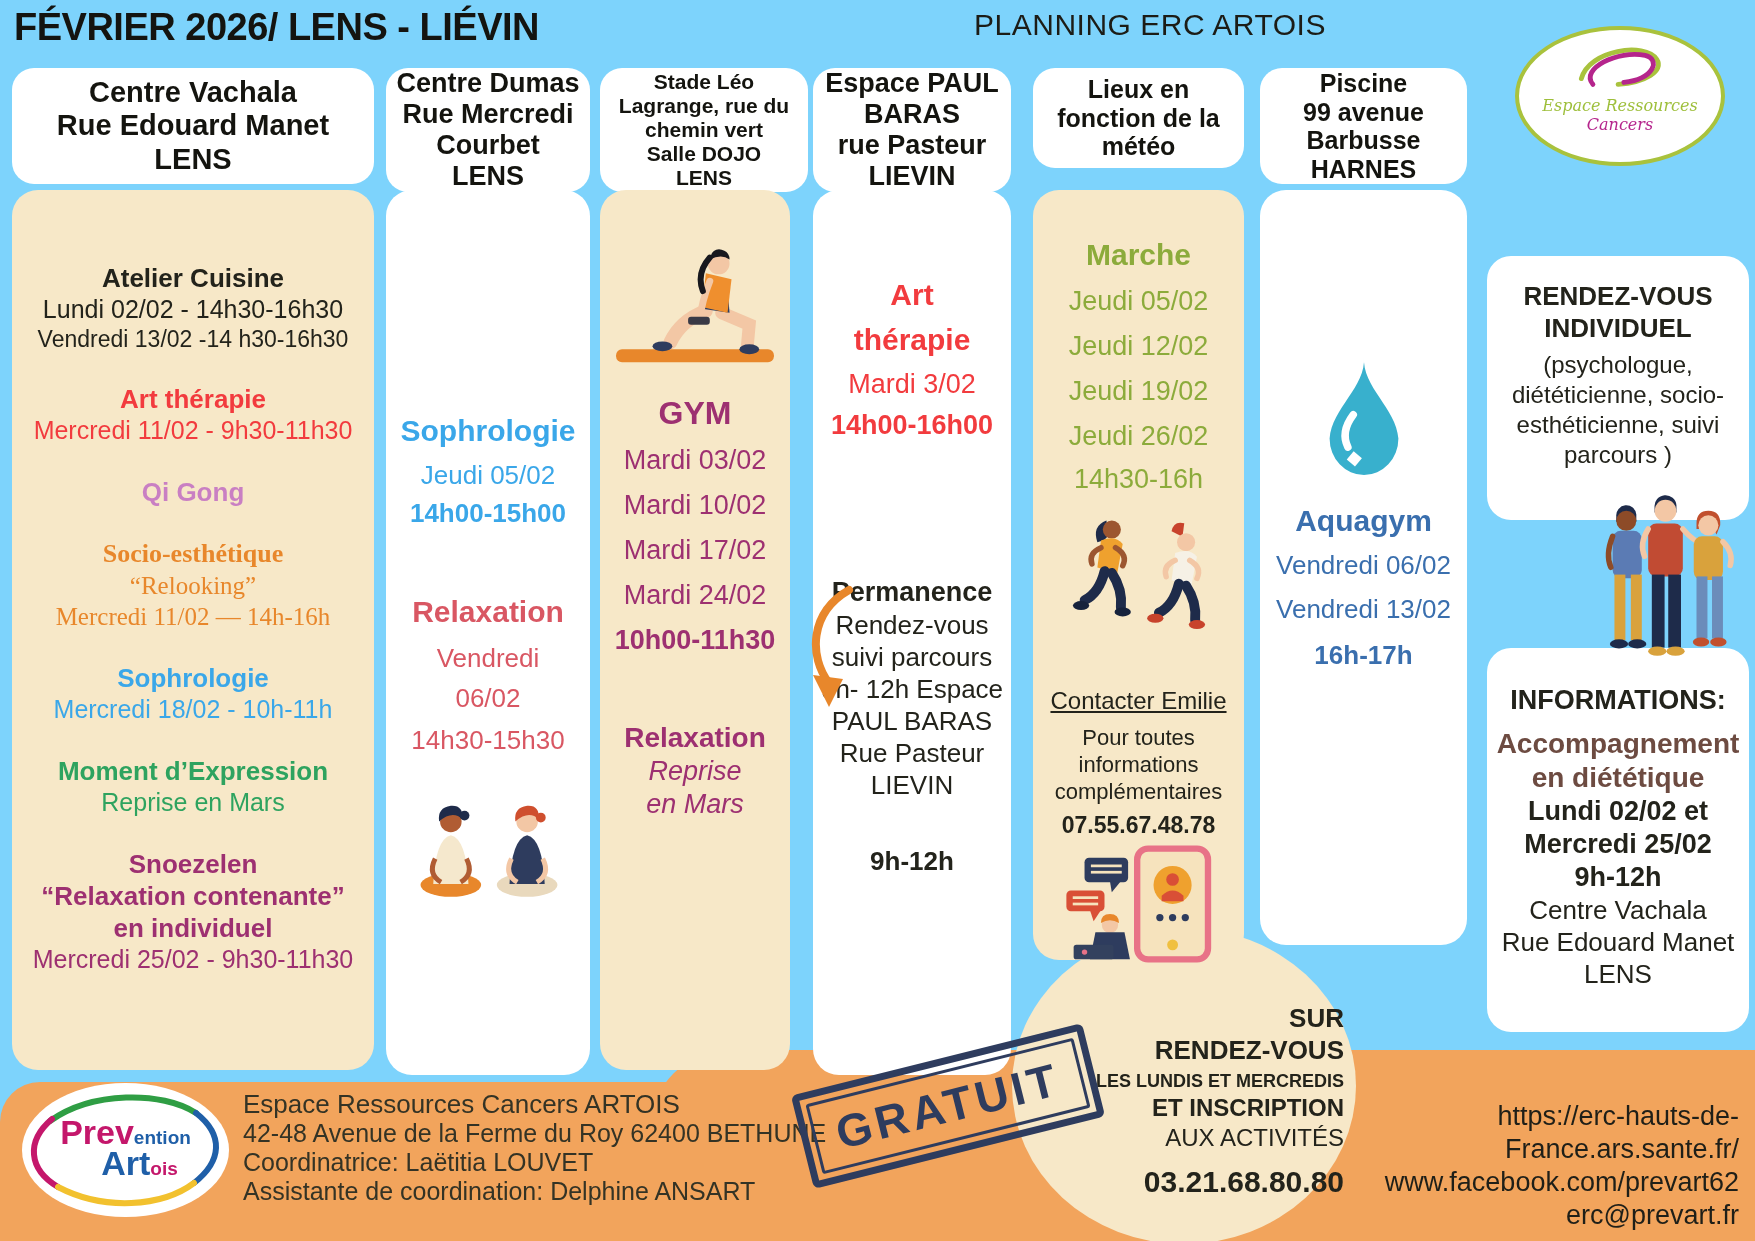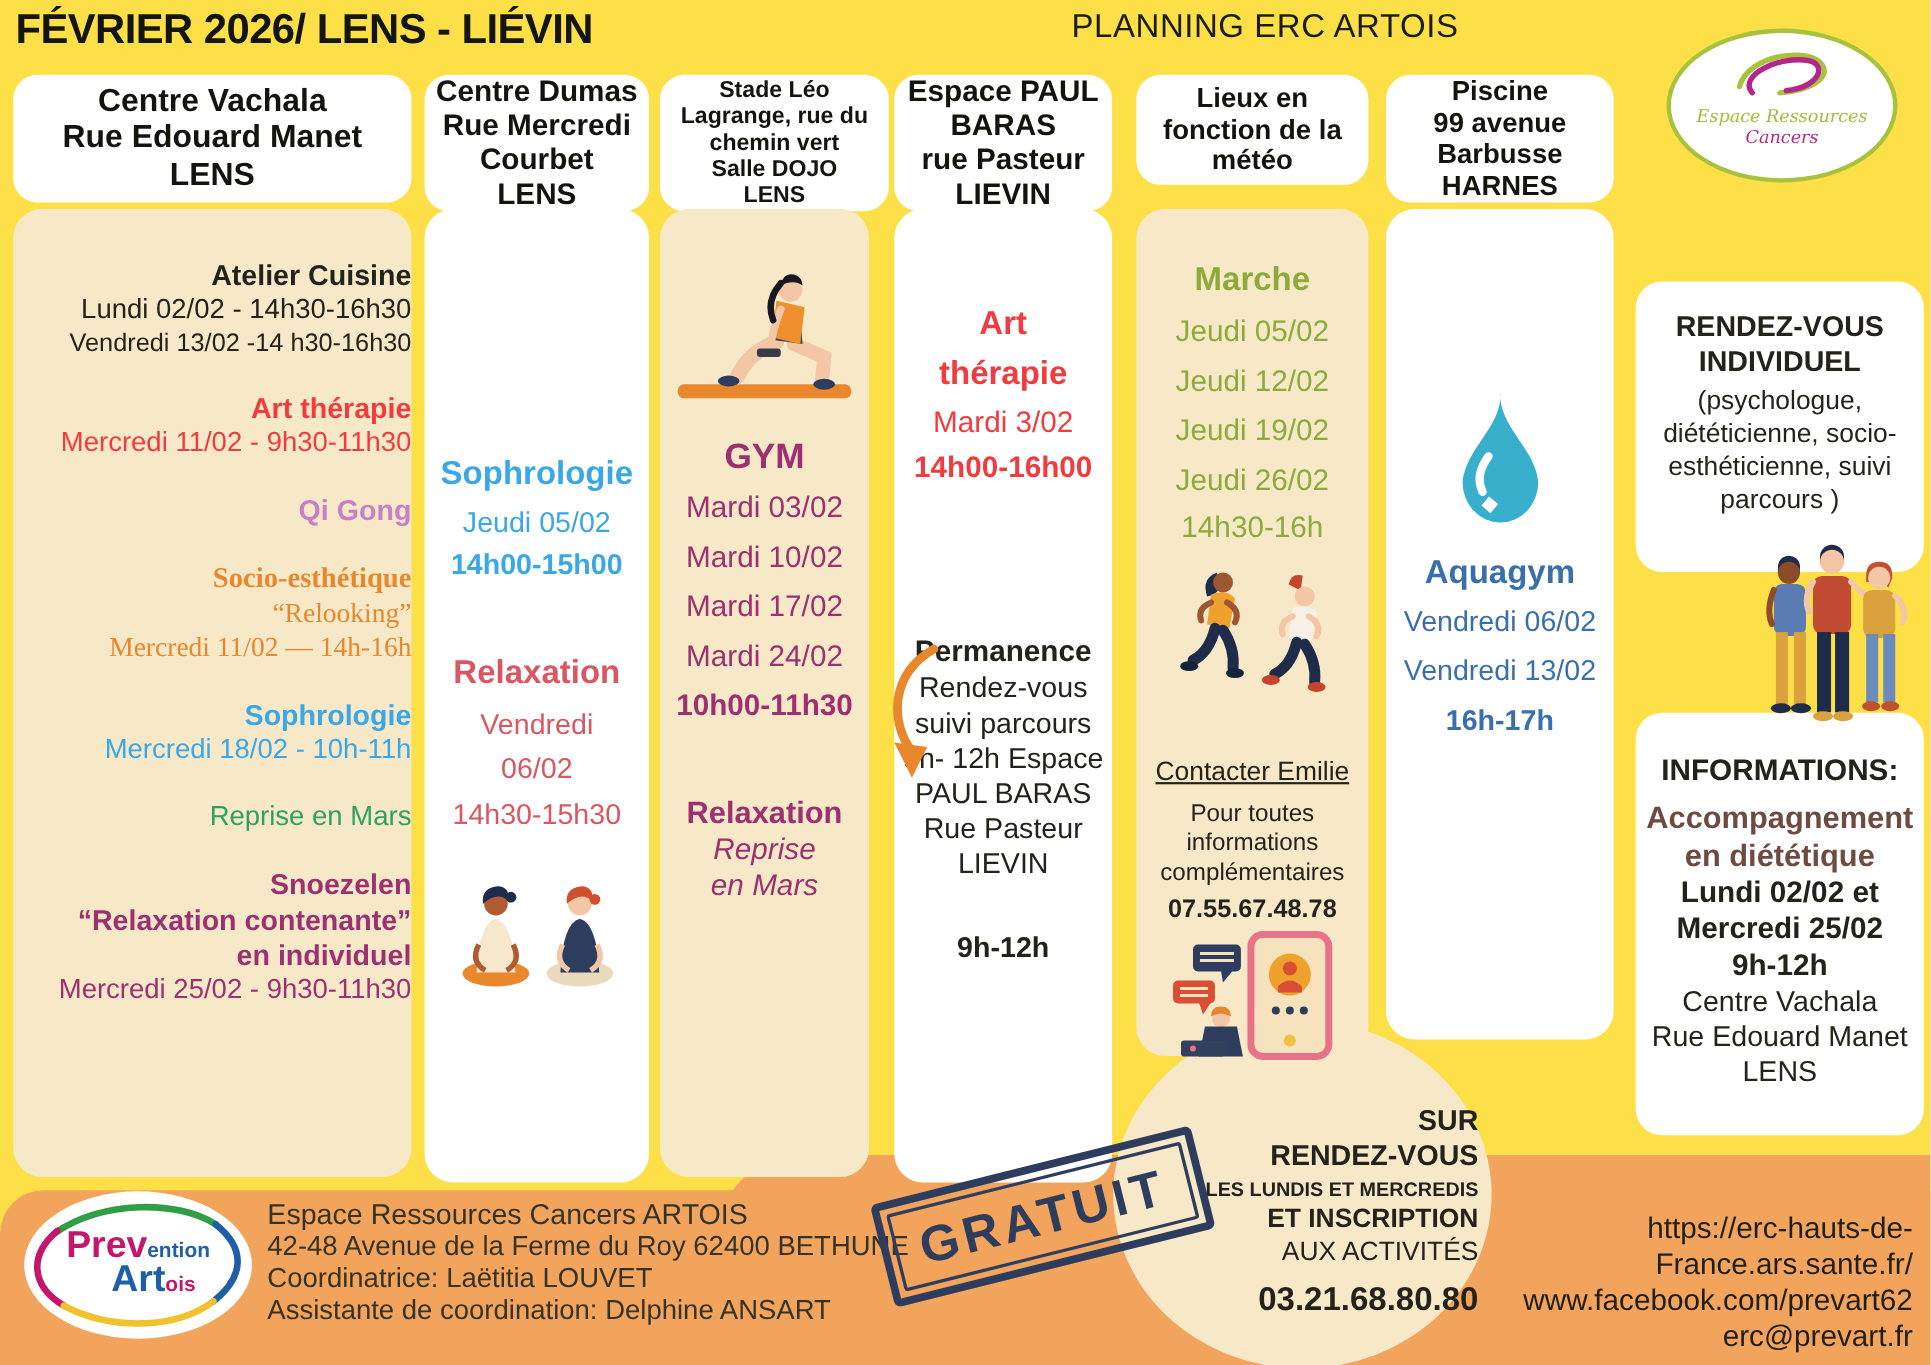--- a/index.html
+++ b/index.html
@@ -1,16 +1,16 @@
 <!DOCTYPE html>
 <html><head>
 <meta charset="utf-8">
 <style>
   html,body{margin:0;padding:0;background:#e8e8e8;}
-  #canvas{position:relative;width:1755px;height:1241px;background:#fde047;overflow:hidden;
+  #canvas{position:relative;width:1755px;height:1241px;background:#7dd3fc;overflow:hidden;
           font-family:"Liberation Sans",sans-serif;color:#23231b;}
   .abs{position:absolute;}
   
   .ln{white-space:nowrap;}
   .b{font-weight:700;} .i{font-style:italic;} .u{text-decoration:underline;}
   .k{color:#23231b;} .red{color:#f23b3e;} .orc{color:#c97fc3;} .org{color:#e8872b;font-family:Liberation Serif, serif;}
   .sky{color:#3aa7e9;} .grn{color:#2ea35f;} .plm{color:#9d3071;} .crm{color:#d95763;}
   .olv{color:#8cab3b;} .stl{color:#3a6fae;} .brn{color:#6d4b41;}
   .s18{font-size:18px;line-height:23px;} .s22{font-size:22px;line-height:27px;}
   .s23{font-size:23px;line-height:28px;} .s24{font-size:24px;line-height:30px;}
@@ -97,21 +97,21 @@
       <div class="ln hl">fonction de la</div>
       <div class="ln hl">météo</div>
     </div>
   <div class="hdr" style="left:1260px;width:207px;height:116px;font-size:25px;">
       <div class="ln hl">Piscine</div>
       <div class="ln hl">99 avenue</div>
       <div class="ln hl">Barbusse</div>
       <div class="ln hl">HARNES</div>
     </div>
 
-  <div class="body beige" style="left:12px;width:362px;height:880px;padding-top:44px;box-sizing:border-box;text-align:right;">
+  <div class="body beige" style="left:12px;width:362px;height:880px;padding-top:72px;box-sizing:border-box;">
     <div class="blk">
         <div class="ln k b s26">Atelier Cuisine</div>
         <div class="ln k s25">Lundi 02/02 - 14h30-16h30</div>
         <div class="ln k s23">Vendredi 13/02 -14 h30-16h30</div>
       </div>
     <div class="blk">
         <div class="ln red b s26">Art thérapie</div>
         <div class="ln red s25">Mercredi 11/02 - 9h30-11h30</div>
       </div>
     <div class="blk">
@@ -120,20 +120,21 @@
     <div class="blk">
         <div class="ln org b s26">Socio-esthétique</div>
         <div class="ln org s25">“Relooking”</div>
         <div class="ln org s25">Mercredi 11/02 — 14h-16h</div>
       </div>
     <div class="blk">
         <div class="ln sky b s26">Sophrologie</div>
         <div class="ln sky s25">Mercredi 18/02 - 10h-11h</div>
       </div>
     <div class="blk">
+        <div class="ln grn b s26">Moment d’Expression</div>
         <div class="ln grn s25">Reprise en Mars</div>
       </div>
     <div class="blk">
         <div class="ln plm b s26">Snoezelen</div>
         <div class="ln plm b s26">“Relaxation contenante”</div>
         <div class="ln plm b s26">en individuel</div>
         <div class="ln plm s25">Mercredi 25/02 - 9h30-11h30</div>
       </div>
   </div>
 

